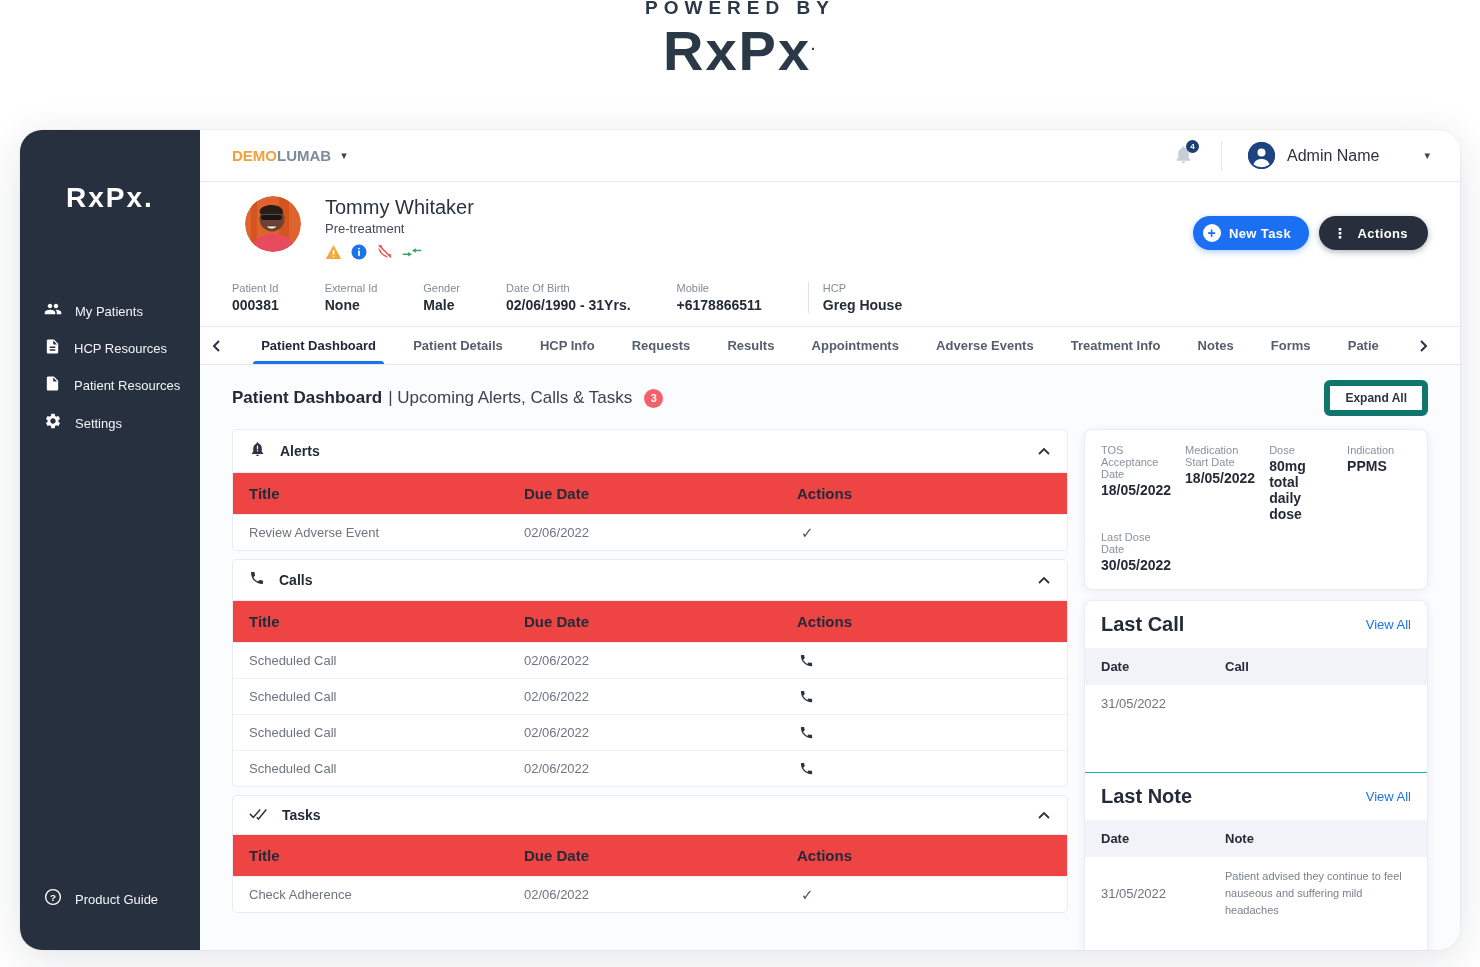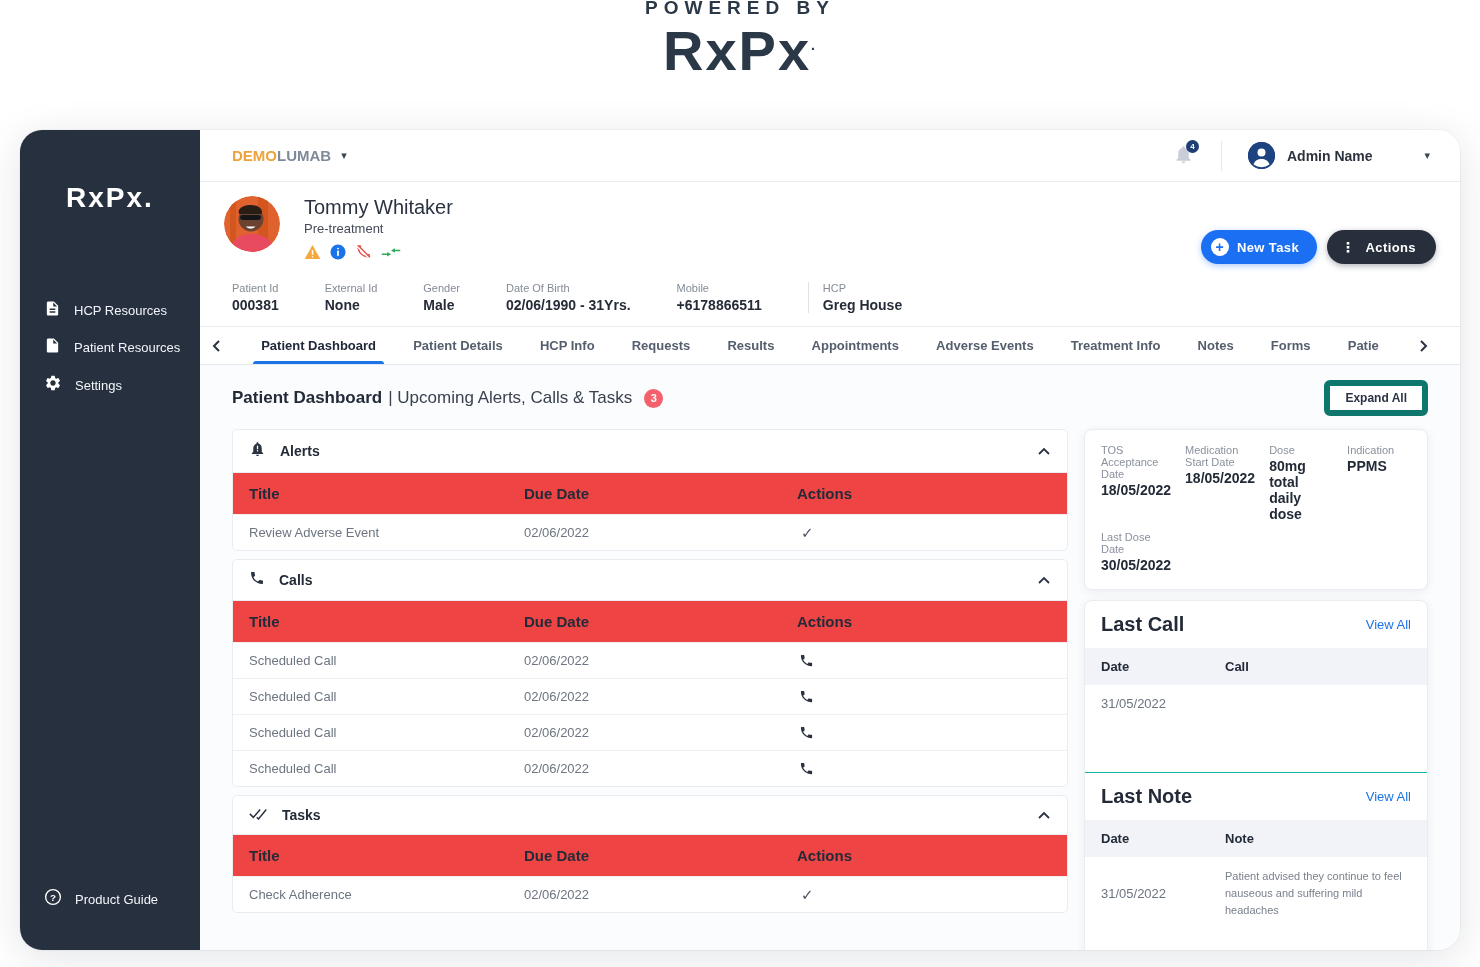--- a/index.html
+++ b/index.html
@@ -36,25 +36,25 @@
   .p-demo { font-size:15px; font-weight:700; color:#f0a23c; }
   .p-rest { font-size:15px; font-weight:600; color:#7d8a99; }
   .caret { font-size:11px; color:#3c4350; }
   .topbar-right { display:flex; align-items:center; }
   .bell-wrap { position:relative; width:24px; height:24px; margin-right:24px; cursor:pointer; }
   .bell-badge { position:absolute; top:-4px; right:-2px; min-width:13px; height:13px; border-radius:7px;
     background:#1e3e74; color:#fff; font-size:8px; font-weight:700; display:flex; align-items:center; justify-content:center; }
   .tb-divider { width:1px; height:30px; background:#e5e8ed; margin-right:26px; }
   .user-menu { display:flex; align-items:center; gap:12px; cursor:pointer; min-width:190px; }
   .user-avatar { width:27px; height:27px; border-radius:50%; background:#1d4380; display:flex; align-items:center; justify-content:center; }
-  .user-name { font-size:14px; font-weight:700; color:#2c323d; }
+  .user-name { font-size:16px; font-weight:400; color:#2c323d; }
   .user-menu .caret { margin-left:auto; margin-right:8px; }
 
   
-  .patient-header { display:flex; align-items:flex-end; justify-content:space-between; padding:14px 24px 10px; }
+  .patient-header { display:flex; align-items:center; justify-content:space-between; padding:14px 32px 10px;margin-left:13px; }
   .ph-left { display:flex; gap:24px; }
   .patient-avatar { width:56px; height:56px; border-radius:50%; overflow:hidden; flex:none; }
   .ph-name { font-size:20px; font-weight:500; color:#2b3240; }
   .ph-status { font-size:13px; color:#434b58; margin-top:2px; }
   .ph-icons { display:flex; align-items:center; gap:9px; margin-top:7px; }
   .ph-actions { display:flex; gap:10px; margin-top:6px; }
   .btn-newtask { display:flex; align-items:center; gap:8px; background:#1a6ff2; border:none; color:#fff;
     height:34px; padding:0 18px 0 10px; border-radius:18px; font-size:13px; font-weight:700; letter-spacing:.4px; cursor:pointer;
     font-family:inherit; box-shadow:0 2px 6px rgba(26,111,242,.35); }
   .plus-circle { width:18px; height:18px; border-radius:50%; background:#fff; color:#1a6ff2; font-size:14px; font-weight:700;
@@ -132,20 +132,28 @@
 <div class="powered-by">
   <div class="pb-text">POWERED BY</div>
   <div class="pb-logo"><span>RxPx</span><span class="reg">.</span></div>
 </div>
 
 <div class="app-window">
 
   <aside class="sidebar">
     <div class="sb-logo">RxPx.</div>
     <nav class="sb-nav">
+      <div class="sb-item">
+        <span>
+          <svg width="18" height="18" viewBox="0 0 24 24" fill="#fff">
+              <path d="M16 11c1.66 0 2.99-1.34 2.99-3S17.66 5 16 5s-3 1.34-3 3 1.34 3 3 3zm-8 0c1.66 0 2.99-1.34 2.99-3S9.66 5 8 5 5 6.34 5 8s1.34 3 3 3zm0 2c-2.33 0-7 1.17-7 3.5V19h14v-2.5C15 14.17 10.33 13 8 13zm8 0c-.29 0-.62.02-.97.05 1.16.84 1.97 1.97 1.97 3.45V19h6v-2.5c0-2.33-4.67-3.5-7-3.5z"></path>
+            </svg>
+        </span>
+        <span class="sb-label">My Patients</span>
+      </div>
       <div class="sb-item">
         <span>
           <svg width="17" height="17" viewBox="0 0 24 24" fill="#fff">
               <path d="M14 2H6c-1.1 0-2 .9-2 2v16c0 1.1.9 2 2 2h12c1.1 0 2-.9 2-2V8l-6-6zm2 16H8v-2h8v2zm0-4H8v-2h8v2zm-3-5V3.5L18.5 9H13z"></path>
             </svg>
         </span>
         <span class="sb-label">HCP Resources</span>
       </div>
       <div class="sb-item">
         <span>

